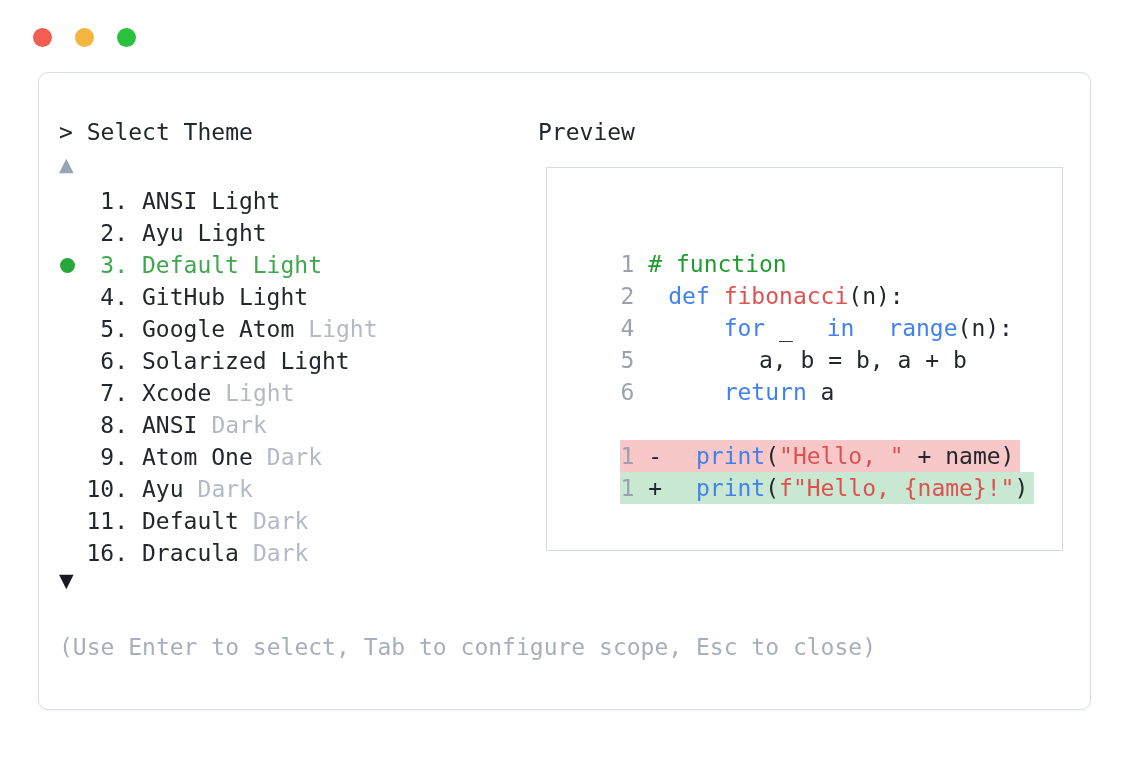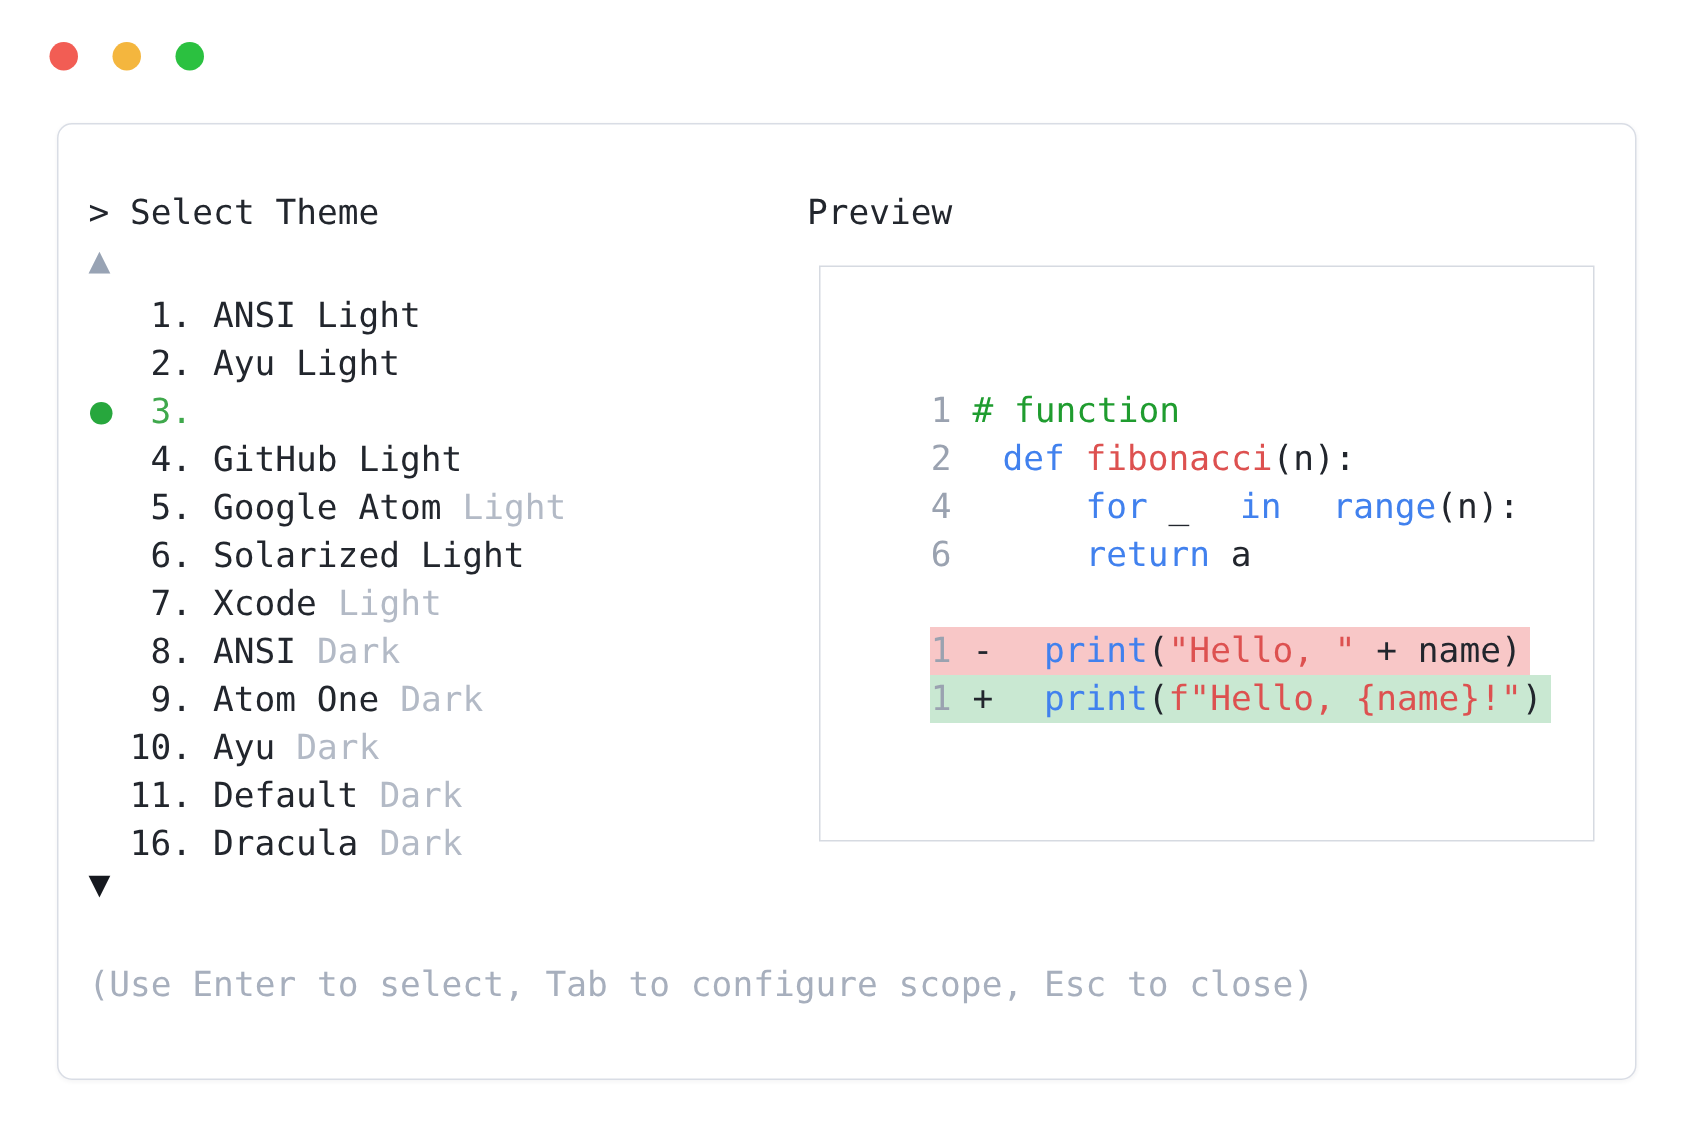--- a/index.html
+++ b/index.html
@@ -23,21 +23,21 @@
   *{margin:0;padding:0;box-sizing:border-box;}
   html,body{width:1129px;height:757px;background:#ffffff;overflow:hidden;}
   body{font-family:"DejaVu Sans Mono","Liberation Mono",monospace;color:var(--text-dark);position:relative;}
 
   .traffic-lights{position:absolute;left:33px;top:28px;display:flex;gap:23px;}
   .traffic-dot{width:19px;height:19px;border-radius:50%;border:none;cursor:pointer;padding:0;}
   .traffic-dot.red{background:var(--traffic-red);}
   .traffic-dot.yellow{background:var(--traffic-yellow);}
   .traffic-dot.green{background:var(--traffic-green);}
 
-  .panel{position:absolute;left:38px;top:82px;width:1053px;height:638px;
+  .panel{position:absolute;left:38px;top:72px;width:1053px;height:638px;
     background:#fff;border:1.5px solid var(--panel-border);border-radius:10px;
     box-shadow:0 1px 3px rgba(30,40,60,0.05);}
 
   .prompt{position:absolute;left:20px;top:46px;font-size:23px;line-height:26px;color:var(--text-dark);white-space:pre;}
   .preview-label{position:absolute;left:499px;top:46px;font-size:23px;line-height:26px;color:var(--text-dark);}
 
   .scroll-arrow{position:absolute;left:20px;font-family:"DejaVu Sans","Liberation Sans",sans-serif;
     font-size:19px;line-height:19px;background:none;border:none;cursor:pointer;padding:0;}
   .scroll-up{top:82px;color:var(--arrow-muted);}
   .scroll-down{top:498px;color:#16191f;}
@@ -95,20 +95,21 @@
   </li>
       <li class="theme-item">
     <span class="bullet-cell"></span>
     <span class="num">2.</span>
     <span class="name">Ayu Light</span>
     
   </li>
       <li class="theme-item selected">
     <span class="bullet-cell"><span class="bullet"></span></span>
     <span class="num">3.</span>
+    <span class="name">Default Light</span>
     
   </li>
       <li class="theme-item">
     <span class="bullet-cell"></span>
     <span class="num">4.</span>
     <span class="name">GitHub Light</span>
     
   </li>
       <li class="theme-item">
     <span class="bullet-cell"></span>
@@ -169,20 +170,23 @@
         <div class="code-line">
     <span class="line-inner"><span class="ln">1</span><span class="tokens"><span class="tk-comment"># function</span></span></span>
   </div>
         <div class="code-line">
     <span class="line-inner"><span class="ln">2</span><span class="tokens"><span class="tk-keyword">def</span><span class="tk-plain"> </span><span class="tk-function">fibonacci</span><span class="tk-plain">(n):</span></span></span>
   </div>
         <div class="code-line">
     <span class="line-inner"><span class="ln">4</span><span class="tokens"><span class="tk-plain">    </span><span class="tk-keyword">for</span><span class="tk-plain"> _ </span><span class="tk-keyword">in</span><span class="tk-plain"> </span><span class="tk-keyword">range</span><span class="tk-plain">(n):</span></span></span>
   </div>
         <div class="code-line">
+    <span class="line-inner"><span class="ln">5</span><span class="tokens"><span class="tk-plain">        a, b = b, a + b</span></span></span>
+  </div>
+        <div class="code-line">
     <span class="line-inner"><span class="ln">6</span><span class="tokens"><span class="tk-plain">    </span><span class="tk-keyword">return</span><span class="tk-plain"> a</span></span></span>
   </div>
         <div class="code-line blank">
     <span class="line-inner"><span class="ln"></span><span class="tokens"></span></span>
   </div>
         <div class="code-line diff-del">
     <span class="line-inner"><span class="ln">1</span><span class="tokens"><span class="tk-plain">- </span><span class="tk-keyword">print</span><span class="tk-plain">(</span><span class="tk-string">"Hello, "</span><span class="tk-plain"> + name)</span></span></span>
   </div>
         <div class="code-line diff-add">
     <span class="line-inner"><span class="ln">1</span><span class="tokens"><span class="tk-plain">+ </span><span class="tk-keyword">print</span><span class="tk-plain">(</span><span class="tk-string">f"Hello, {name}!"</span><span class="tk-plain">)</span></span></span>

